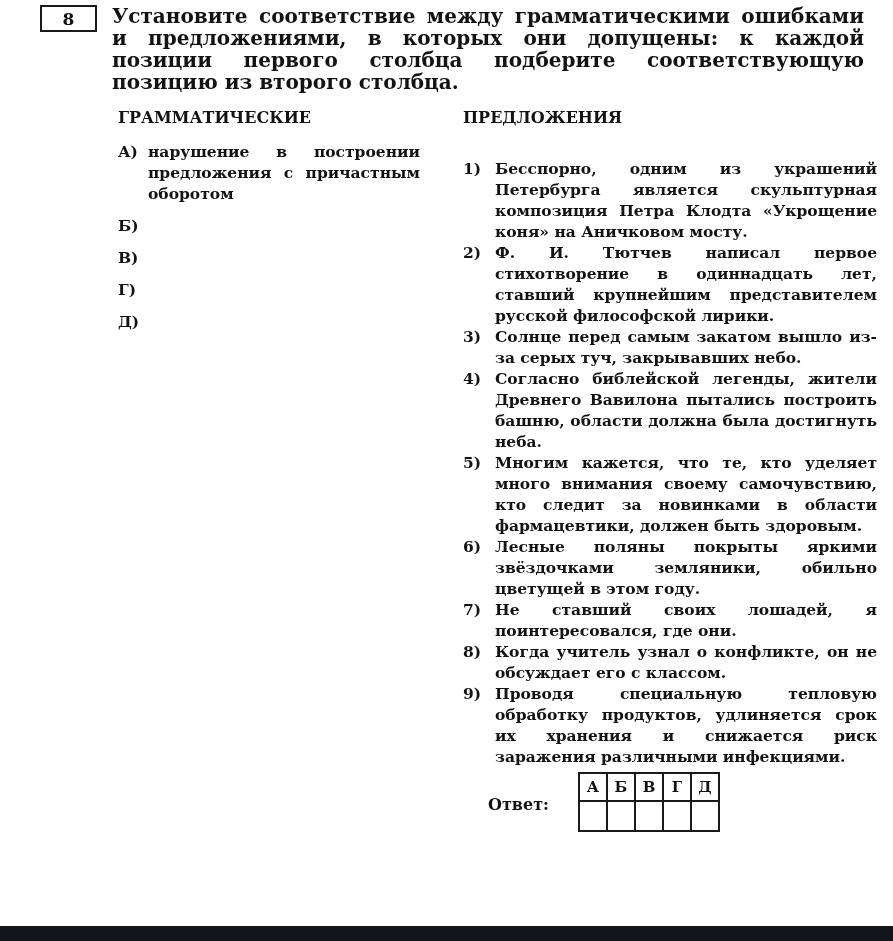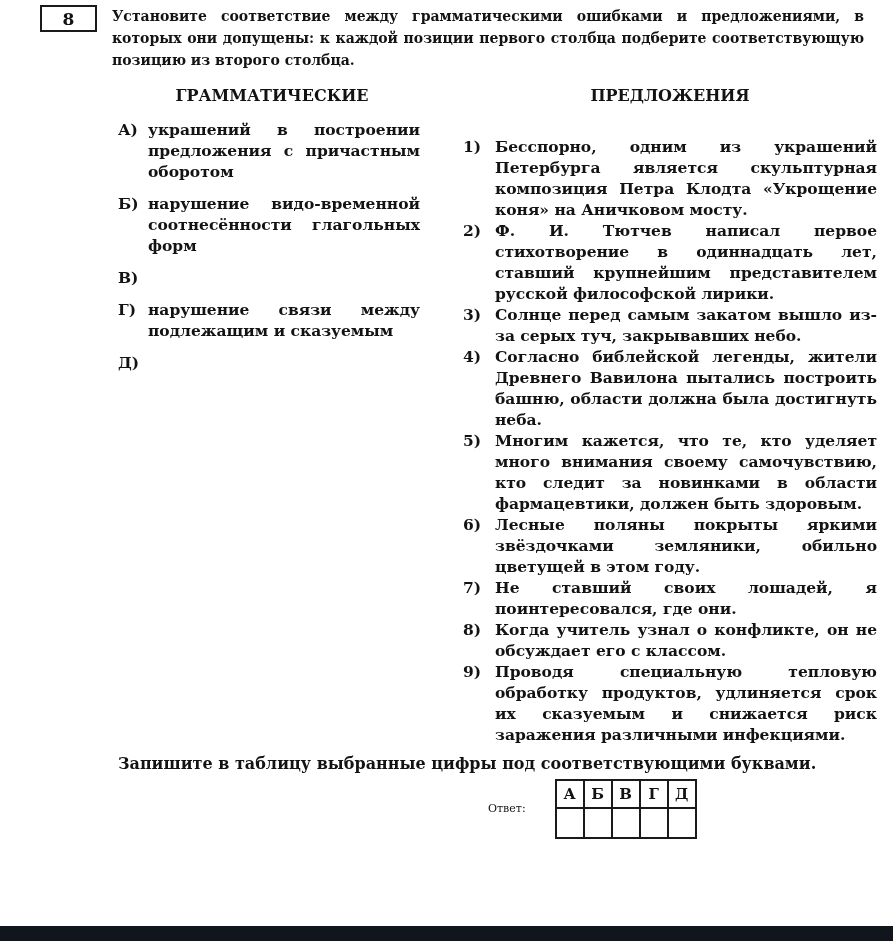--- a/index.html
+++ b/index.html
@@ -28,38 +28,37 @@
     flex: none;
     margin-left: 40px;
     width: 57px; height: 27px;
     border: 2px solid #1a1a1a;
     display: flex; align-items: center; justify-content: center;
     font-weight: bold; font-size: 17px;
   }
   .prompt {
     margin: 0 11px 0 15px;
     width: 752px;
-    font-size: 14px;
+    font-size: 20px;
     font-weight: bold;
     line-height: 22px;
     text-align: justify;
   }
 
   
   .columns {
     display: flex;
     margin-top: 14px;
   }
   .col-left  { margin-left: 118px; width: 308px; flex: none; }
   .col-right { margin-left: 37px;  width: 414px; flex: none; }
   .col-title {
     font-weight: bold;
     font-size: 16px;
     line-height: 21px;
-    text-align: center;
   }
   .col-title .line { display: block; }
   .items-left  { margin-top: 13px; }
   .items-right { margin-top: 30px; }
   .item { display: flex; align-items: flex-start; }
   .col-left .item { margin-bottom: 11px; }
   .col-right .item { margin-bottom: 0; }
   .item-label {
     flex: none;
     font-weight: bold;
@@ -84,22 +83,22 @@
     font-size: 16px;
     font-weight: bold;
     line-height: 21px;
   }
   .answer-row {
     display: flex;
     align-items: flex-start;
     margin: 5px 0 0 488px;
   }
   .answer-label {
-    font-weight: normal;
-    font-size: 11px;
+    font-weight: bold;
+    font-size: 16px;
     margin-top: 23px;
   }
   .answer-table {
     margin-left: 29px;
     border-collapse: collapse;
   }
   .answer-table th, .answer-table td {
     border: 2px solid #1a1a1a;
     width: 28px;
     padding: 0;
@@ -133,32 +132,30 @@
 
   <div class="columns">
 
     <div class="col-left">
       <div class="col-title">
         <span class="line">ГРАММАТИЧЕСКИЕ</span>
       </div>
       <div class="items-left">
         <div class="item">
           <span class="item-label">А)</span>
-          <span class="item-text">украшений в построении предложения с причастным оборотом</span>
+          <span class="item-text">нарушение в построении предложения с причастным оборотом</span>
         </div>
         <div class="item">
           <span class="item-label">Б)</span>
-          <span class="item-text">нарушение видо-временной соотнесённости глагольных форм</span>
         </div>
         <div class="item">
           <span class="item-label">В)</span>
         </div>
         <div class="item">
           <span class="item-label">Г)</span>
-          <span class="item-text">нарушение связи между подлежащим и сказуемым</span>
         </div>
         <div class="item">
           <span class="item-label">Д)</span>
         </div>
       </div>
     </div>
 
     <div class="col-right">
       <div class="col-title">ПРЕДЛОЖЕНИЯ</div>
       <div class="items-right">
@@ -189,28 +186,27 @@
         <div class="item">
           <span class="item-label">7)</span>
           <span class="item-text">Не ставший своих лошадей, я поинтересовался, где они.</span>
         </div>
         <div class="item">
           <span class="item-label">8)</span>
           <span class="item-text">Когда учитель узнал о конфликте, он не обсуждает его с классом.</span>
         </div>
         <div class="item">
           <span class="item-label">9)</span>
-          <span class="item-text">Проводя специальную тепловую обработку продуктов, удлиняется срок их сказуемым и снижается риск заражения различными инфекциями.</span>
+          <span class="item-text">Проводя специальную тепловую обработку продуктов, удлиняется срок их хранения и снижается риск заражения различными инфекциями.</span>
         </div>
       </div>
     </div>
 
   </div>
 
-  <p class="footer-instruction">Запишите в таблицу выбранные цифры под соответствующими буквами.</p>
 
   <div class="answer-row">
     <span class="answer-label">Ответ:</span>
     <table class="answer-table">
       <tbody>
           <tr>
         <th>А</th>
         <th>Б</th>
         <th>В</th>
         <th>Г</th>

